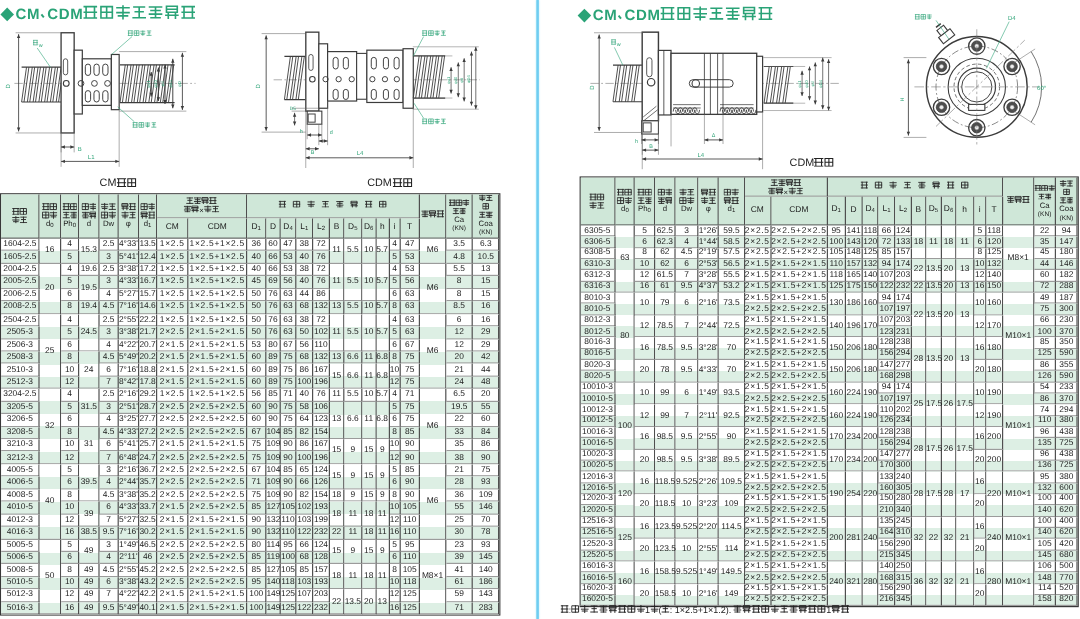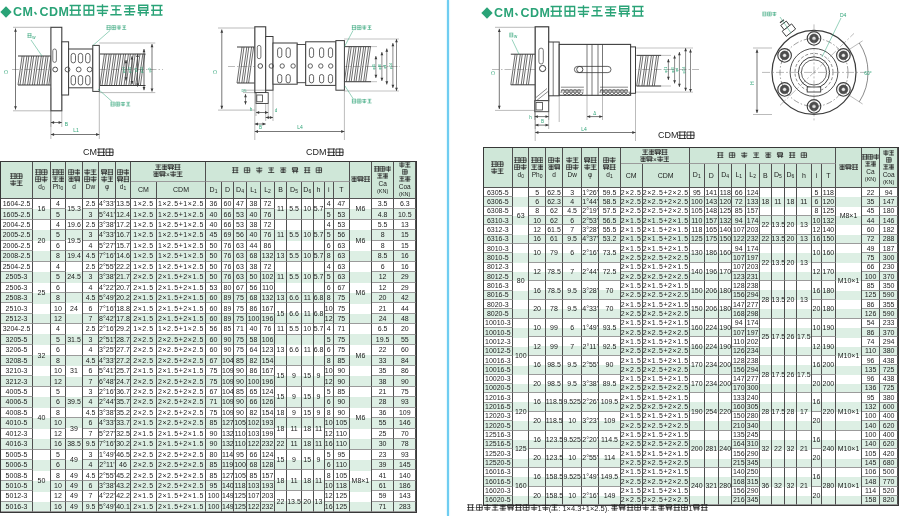--- a/index.html
+++ b/index.html
@@ -1874,21 +1874,21 @@
       <path transform="translate(22.3,0)" d="M1.5,1.5H8.5M5,1.5V8.6M1,8.6H9M2.4,4.6H7.6"></path>
       <path transform="translate(33.4,0)" d="M1,1.5H9M2,3.8H8M1,6.2H9M2,8.6H8M5,1.5V8.6"></path>
       <path transform="translate(44.6,0)" d="M1.4,1H8.6V5H1.4ZM1.4,3H8.6M1,7H9M2.6,5V9M7.4,5V9"></path>
       <path transform="translate(55.7,0)" d="M1,1.2H9M1,5H9M1,8.8H9M2.2,1.2V8.8M7.8,1.2V8.8"></path>
       <path transform="translate(66.9,0)" d="M1.2,1.2H8.8V8.8H1.2ZM5,1.2V8.8M1.2,5H8.8"></path>
       <path transform="translate(78.0,0)" d="M1,2H9M1,5.2H9M5,0.8V9.2M2,7.4H8"></path>
     </svg><span>1</span><svg style="vertical-align:0px" width="7.0" height="7.0" viewBox="0 0 10.0 10" fill="none" stroke="#222" stroke-width="1.14" stroke-linecap="square">
       <path transform="translate(0.0,0)" d="M1,2H9M1,5.2H9M5,0.8V9.2M2,7.4H8"></path>
     </svg><span>(</span><svg style="vertical-align:0px" width="7.0" height="7.0" viewBox="0 0 10.0 10" fill="none" stroke="#222" stroke-width="1.14" stroke-linecap="square">
       <path transform="translate(0.0,0)" d="M1.5,1.5H8.5M5,1.5V8.6M1,8.6H9M2.4,4.6H7.6"></path>
-    </svg><span>: 1×4.3+1×2.5). </span><svg style="vertical-align:0px" width="77.2" height="7.0" viewBox="0 0 110.3 10" fill="none" stroke="#222" stroke-width="1.14" stroke-linecap="square">
+    </svg><span>: 1×2.5+1×1.2). </span><svg style="vertical-align:0px" width="77.2" height="7.0" viewBox="0 0 110.3 10" fill="none" stroke="#222" stroke-width="1.14" stroke-linecap="square">
       <path transform="translate(0.0,0)" d="M1,1.5H9M2,3.8H8M1,6.2H9M2,8.6H8M5,1.5V8.6"></path>
       <path transform="translate(11.1,0)" d="M1.4,1H8.6V5H1.4ZM1.4,3H8.6M1,7H9M2.6,5V9M7.4,5V9"></path>
       <path transform="translate(22.3,0)" d="M1,1.2H9M1,5H9M1,8.8H9M2.2,1.2V8.8M7.8,1.2V8.8"></path>
       <path transform="translate(33.4,0)" d="M1.2,1.2H8.8V8.8H1.2ZM5,1.2V8.8M1.2,5H8.8"></path>
       <path transform="translate(44.6,0)" d="M1,2H9M1,5.2H9M5,0.8V9.2M2,7.4H8"></path>
       <path transform="translate(55.7,0)" d="M1.5,1.5H8.5M5,1.5V8.6M1,8.6H9M2.4,4.6H7.6"></path>
       <path transform="translate(66.9,0)" d="M1,1.5H9M2,3.8H8M1,6.2H9M2,8.6H8M5,1.5V8.6"></path>
       <path transform="translate(78.0,0)" d="M1.4,1H8.6V5H1.4ZM1.4,3H8.6M1,7H9M2.6,5V9M7.4,5V9"></path>
       <path transform="translate(89.1,0)" d="M1,1.2H9M1,5H9M1,8.8H9M2.2,1.2V8.8M7.8,1.2V8.8"></path>
       <path transform="translate(100.3,0)" d="M1.2,1.2H8.8V8.8H1.2ZM5,1.2V8.8M1.2,5H8.8"></path>

